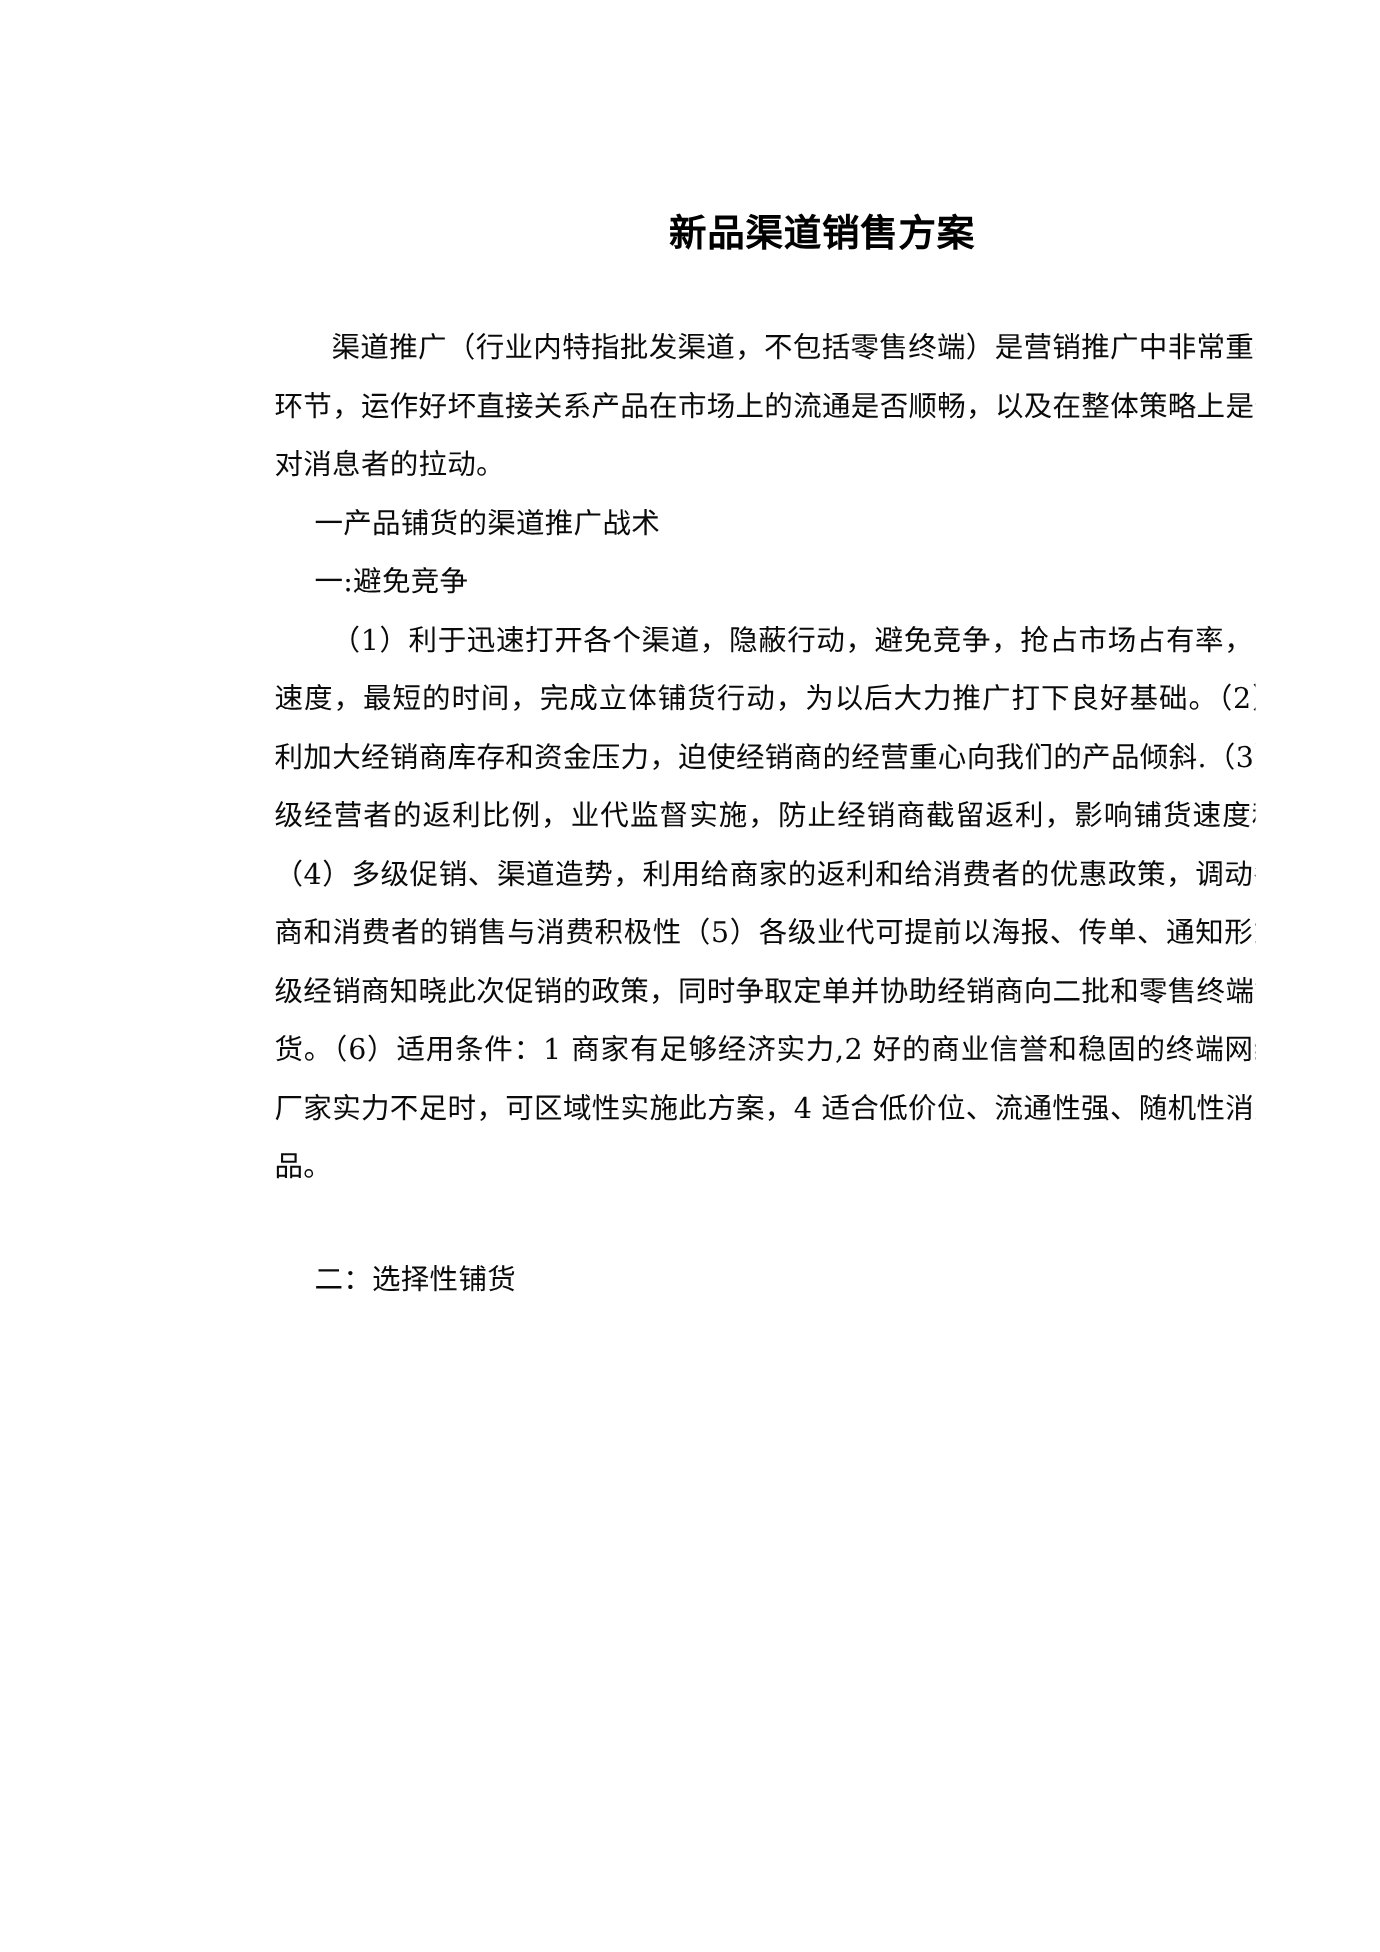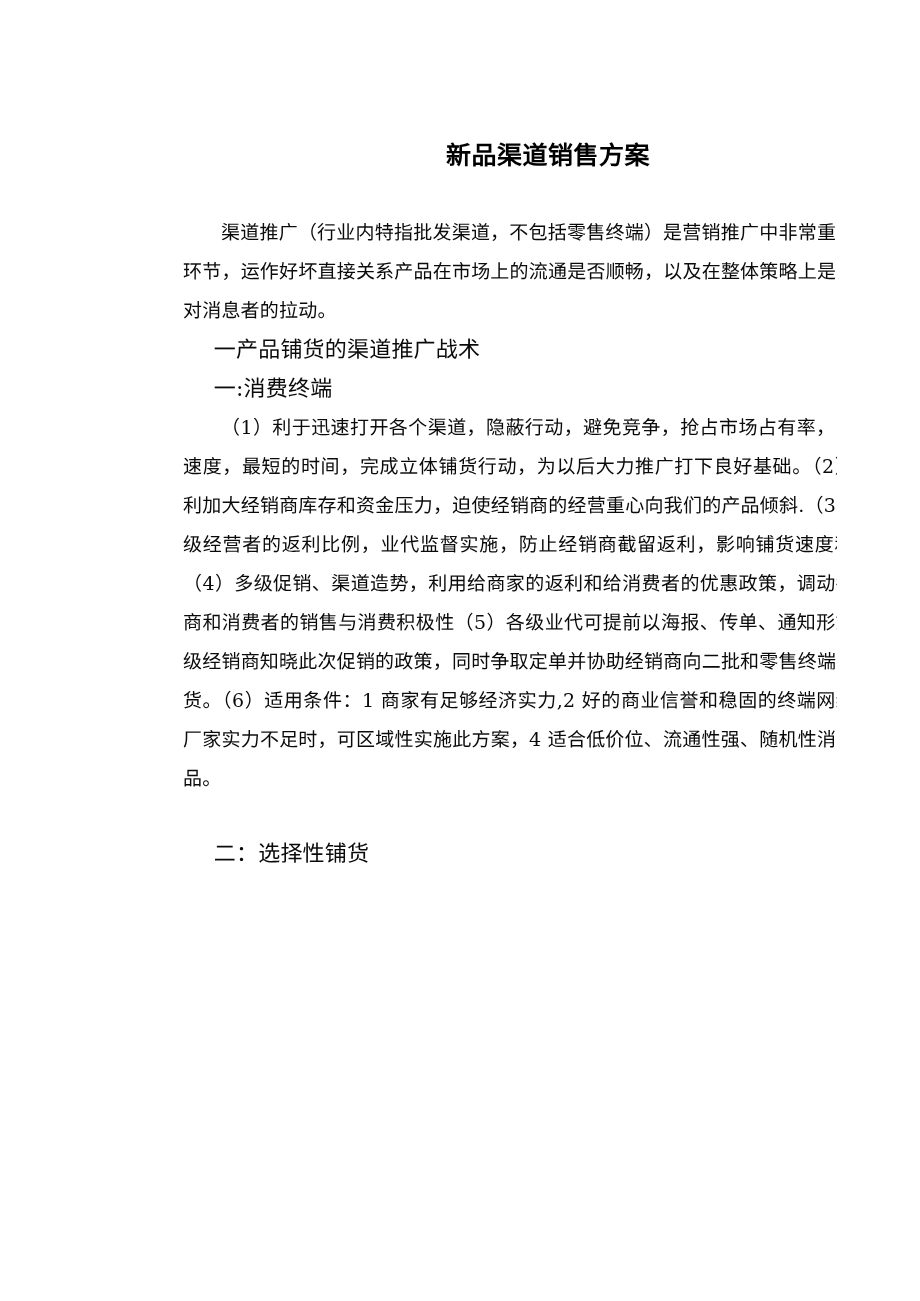--- a/index.html
+++ b/index.html
@@ -48,21 +48,21 @@
     margin: 0;
     padding: 0;
     text-align: justify;
     text-justify: inter-ideograph;
     text-indent: 2em;
     color: #0a0a0a;
     word-break: break-all;
     letter-spacing: 0.2px;
   }
   p.heading-para {
-    font-size: 22px;
+    font-size: 19px;
     line-height: 39px;
     margin: 0;
     padding: 0;
     text-align: left;
     text-indent: 1.4em;
     color: #0a0a0a;
     letter-spacing: 0.2px;
   }
   p.heading-para-wide {
     text-indent: 1.4em;
@@ -77,21 +77,21 @@
 
     <h1 class="doc-title">新品渠道销售方案</h1>
 
     <div class="spacer-after-title"></div>
 
     <p class="body-para">渠道推广（行业内特指批发渠道，不包括零售终端）是营销推广中非常重要的一个环节，运作好坏直接关系产品在市场上的流通是否顺畅，以及在整体策略上是否能策应对消息者的拉动。</p>
 
     <p class="heading-para">一产品铺货的渠道推广战术</p>
 
 
-    <p class="heading-para">一:消费终端</p>
+    <p class="heading-para">一:避免竞争</p>
 
     <p class="body-para">（1）利于迅速打开各个渠道，隐蔽行动，避免竞争，抢占市场占有率，以最快的速度，最短的时间，完成立体铺货行动，为以后大力推广打下良好基础。（2）利用返利加大经销商库存和资金压力，迫使经销商的经营重心向我们的产品倾斜.（3）加大各级经营者的返利比例，业代监督实施，防止经销商截留返利，影响铺货速度和密度。（4）多级促销、渠道造势，利用给商家的返利和给消费者的优惠政策，调动各级经销商和消费者的销售与消费积极性（5）各级业代可提前以海报、传单、通知形式，让各级经销商知晓此次促销的政策，同时争取定单并协助经销商向二批和零售终端铺货、定货。（6）适用条件：1 商家有足够经济实力,2 好的商业信誉和稳固的终端网络，3 在厂家实力不足时，可区域性实施此方案，4 适合低价位、流通性强、随机性消费强的产品。</p>
 
     <p class="heading-para heading-para-wide">二：选择性铺货</p>
 
 
   </div>
 </div>
 
 </body></html>

